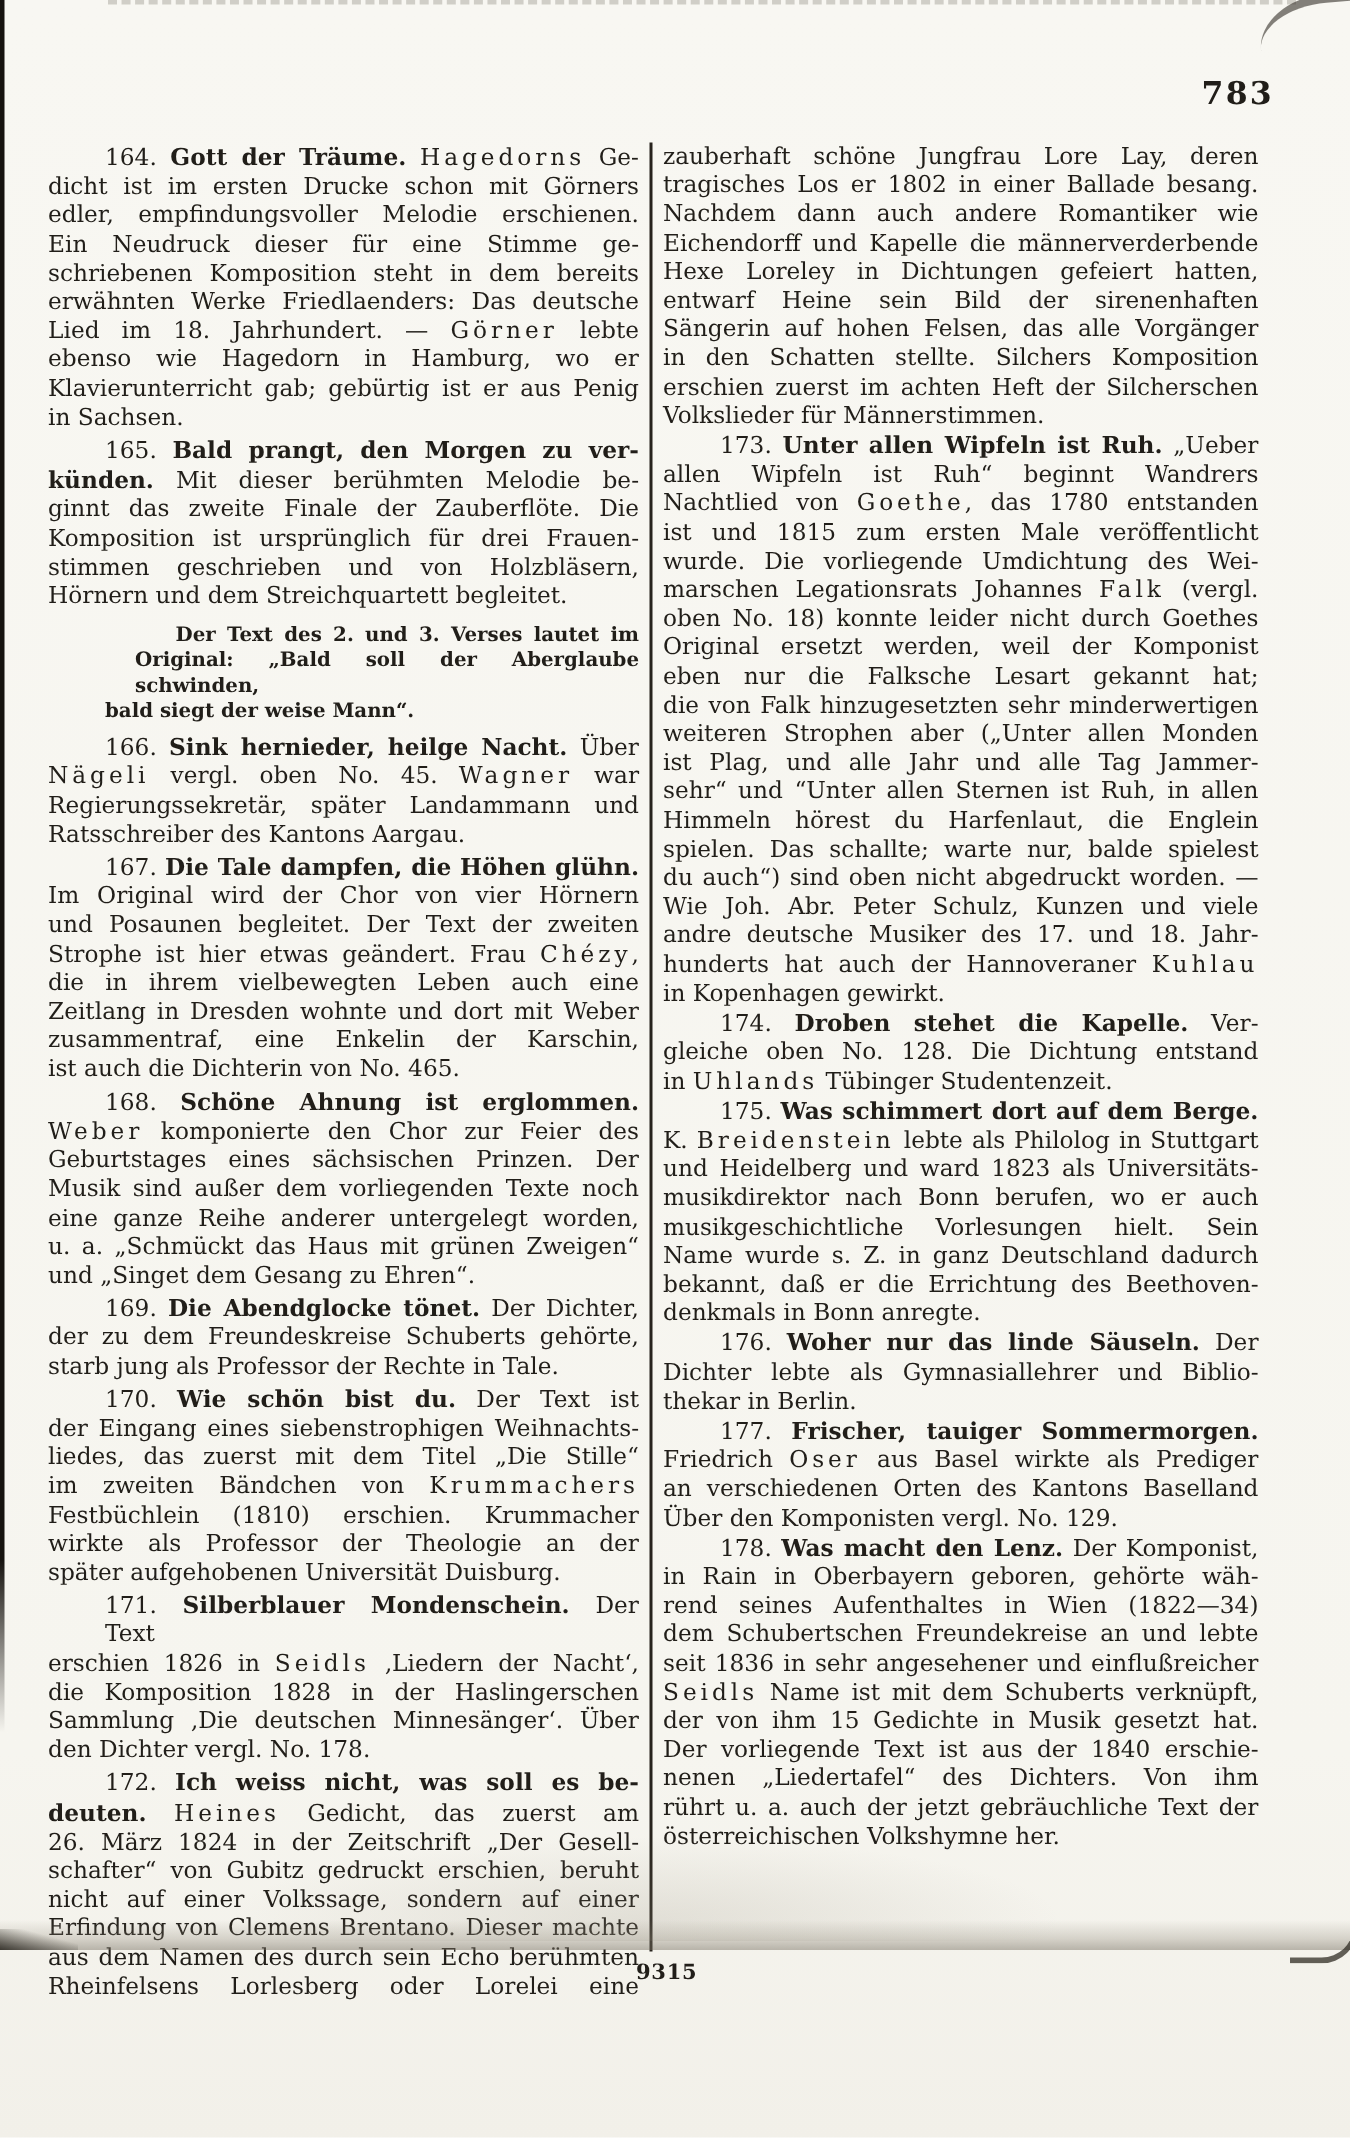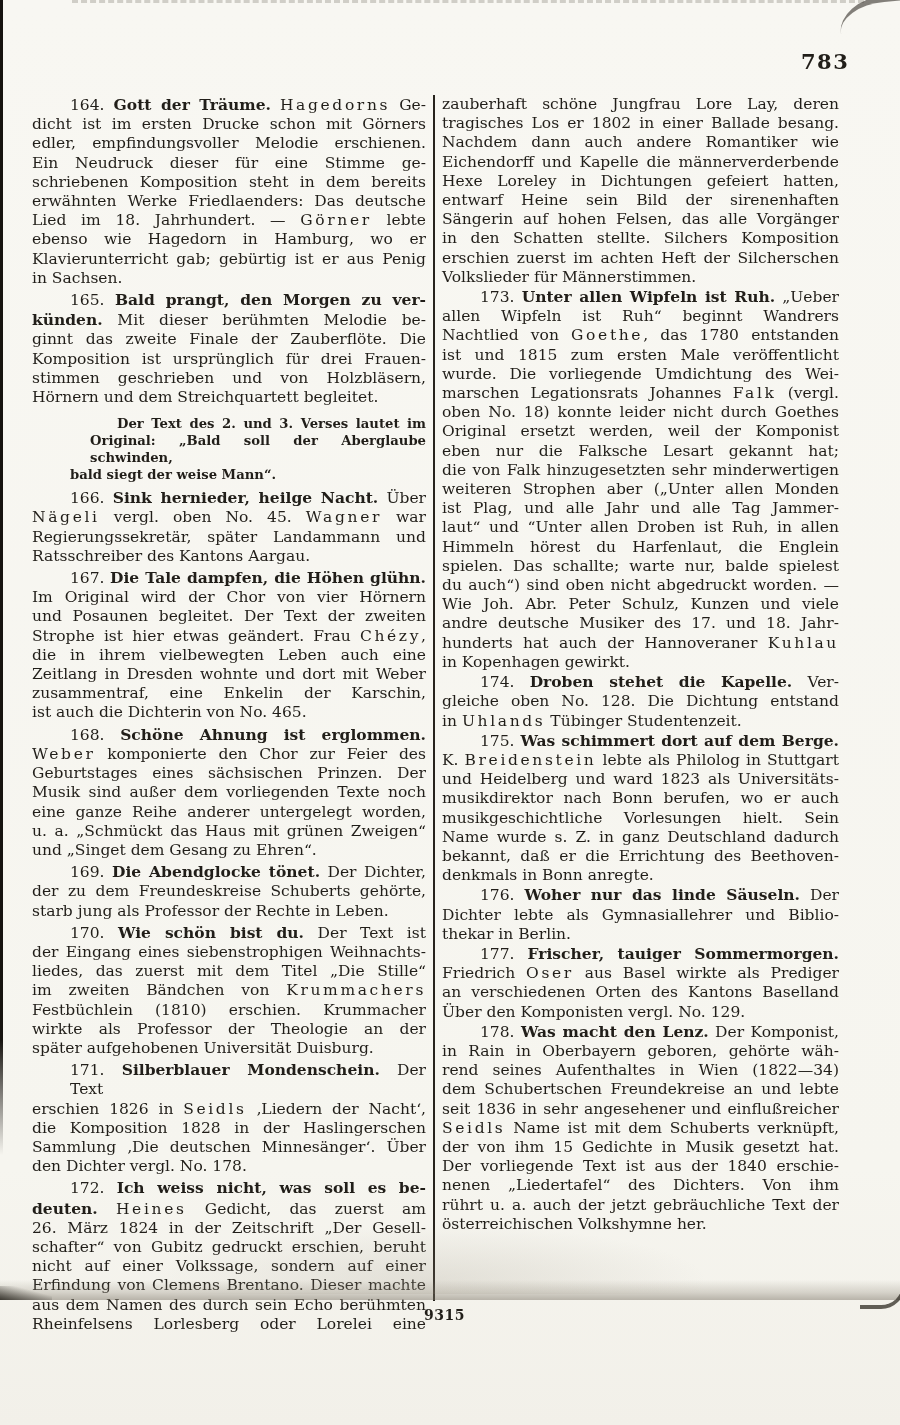--- a/index.html
+++ b/index.html
@@ -114,21 +114,21 @@
           <div class="ln"><span class="sp">Weber</span> komponierte den Chor zur Feier des</div>
           <div class="ln">Geburtstages eines sächsischen Prinzen. Der</div>
           <div class="ln">Musik sind außer dem vorliegenden Texte noch</div>
           <div class="ln">eine ganze Reihe anderer untergelegt worden,</div>
           <div class="ln">u. a. „Schmückt das Haus mit grünen Zweigen“</div>
           <div class="ln last">und „Singet dem Gesang zu Ehren“.</div>
         </div>
         <div class="entry">
           <div class="ln indent">169. <span class="b">Die Abendglocke tönet.</span> Der Dichter,</div>
           <div class="ln">der zu dem Freundeskreise Schuberts gehörte,</div>
-          <div class="ln last">starb jung als Professor der Rechte in Leben.</div>
+          <div class="ln last">starb jung als Professor der Rechte in Tale.</div>
         </div>
         <div class="entry">
           <div class="ln indent">170. <span class="b">Wie schön bist du.</span> Der Text ist</div>
           <div class="ln">der Eingang eines siebenstrophigen Weihnachts-</div>
           <div class="ln">liedes, das zuerst mit dem Titel „Die Stille“</div>
           <div class="ln">im zweiten Bändchen von <span class="sp">Krummachers</span></div>
           <div class="ln">Festbüchlein (1810) erschien. Krummacher</div>
           <div class="ln">wirkte als Professor der Theologie an der</div>
           <div class="ln last">später aufgehobenen Universität Duisburg.</div>
         </div>
@@ -170,21 +170,21 @@
           <div class="ln">Nachtlied von <span class="sp">Goethe</span>, das 1780 entstanden</div>
           <div class="ln">ist und 1815 zum ersten Male veröffentlicht</div>
           <div class="ln">wurde. Die vorliegende Umdichtung des Wei-</div>
           <div class="ln">marschen Legationsrats Johannes <span class="sp">Falk</span> (vergl.</div>
           <div class="ln">oben No. 18) konnte leider nicht durch Goethes</div>
           <div class="ln">Original ersetzt werden, weil der Komponist</div>
           <div class="ln">eben nur die Falksche Lesart gekannt hat;</div>
           <div class="ln">die von Falk hinzugesetzten sehr minderwertigen</div>
           <div class="ln">weiteren Strophen aber („Unter allen Monden</div>
           <div class="ln">ist Plag, und alle Jahr und alle Tag Jammer-</div>
-          <div class="ln">laut“ und “Unter allen Droben ist Ruh, in allen</div>
+          <div class="ln">sehr“ und “Unter allen Sternen ist Ruh, in allen</div>
           <div class="ln">Himmeln hörest du Harfenlaut, die Englein</div>
           <div class="ln">spielen. Das schallte; warte nur, balde spielest</div>
           <div class="ln">du auch“) sind oben nicht abgedruckt worden. —</div>
           <div class="ln">Wie Joh. Abr. Peter Schulz, Kunzen und viele</div>
           <div class="ln">andre deutsche Musiker des 17. und 18. Jahr-</div>
           <div class="ln">hunderts hat auch der Hannoveraner <span class="sp">Kuhlau</span></div>
           <div class="ln last">in Kopenhagen gewirkt.</div>
         </div>
         <div class="entry">
           <div class="ln indent">174. <span class="b">Droben stehet die Kapelle.</span> Ver-</div>

